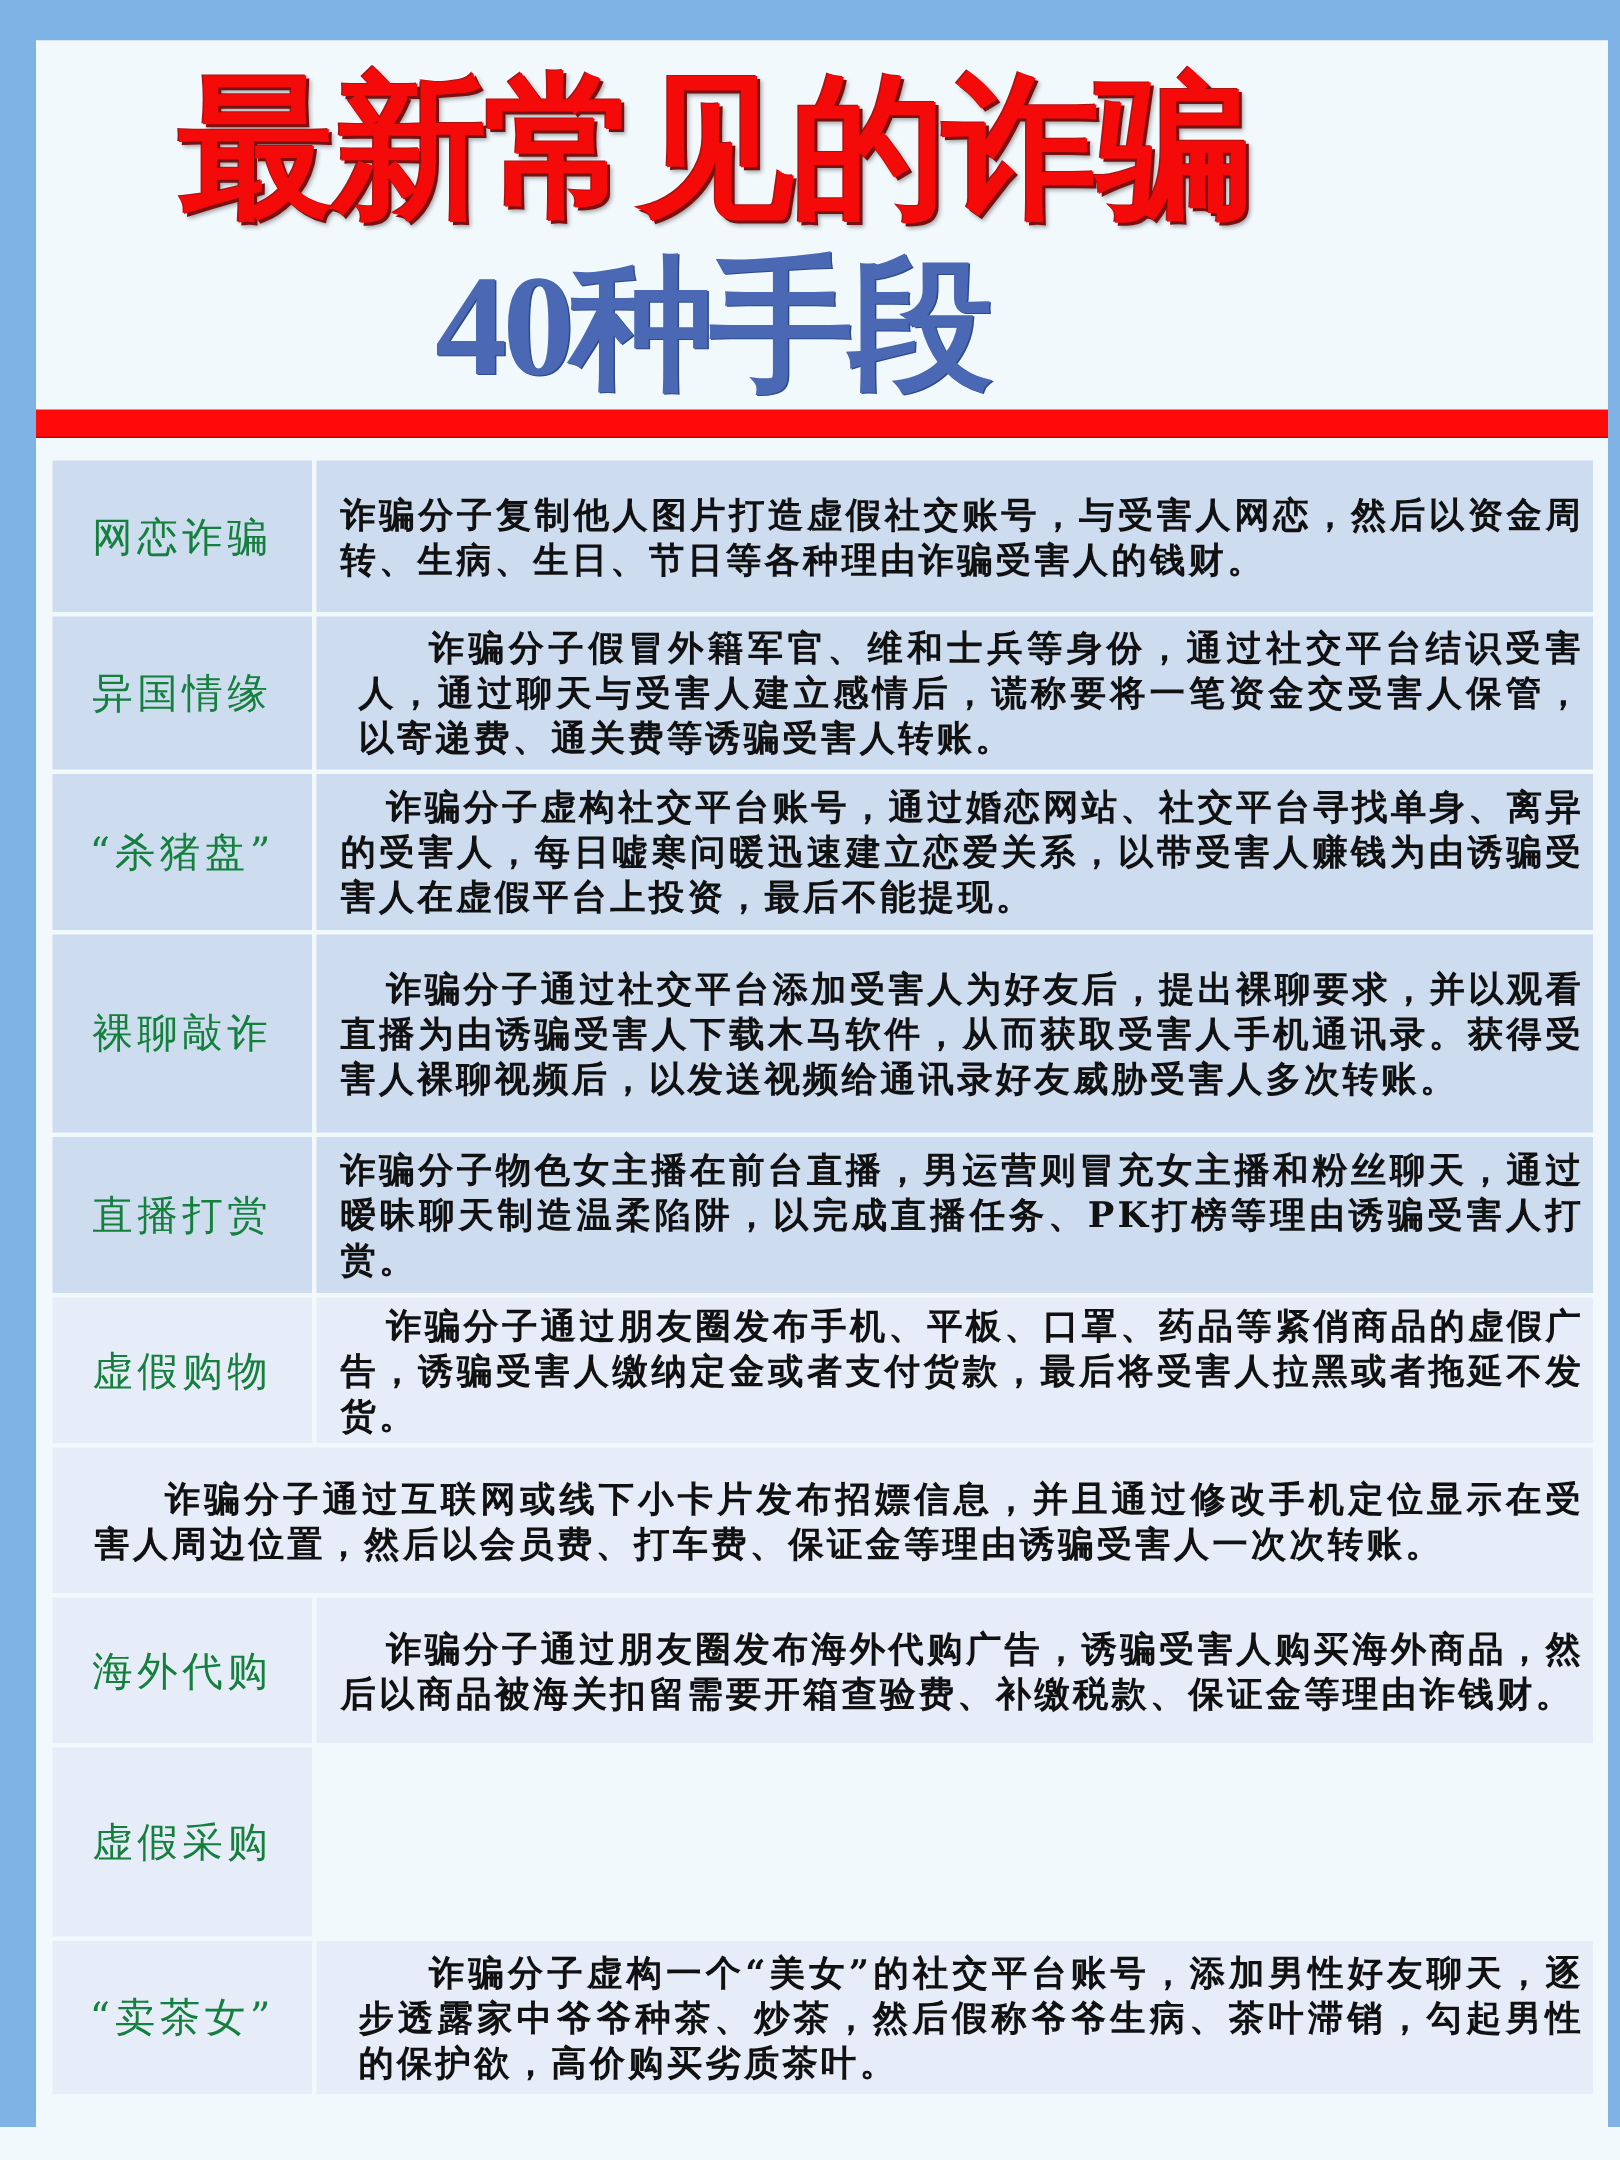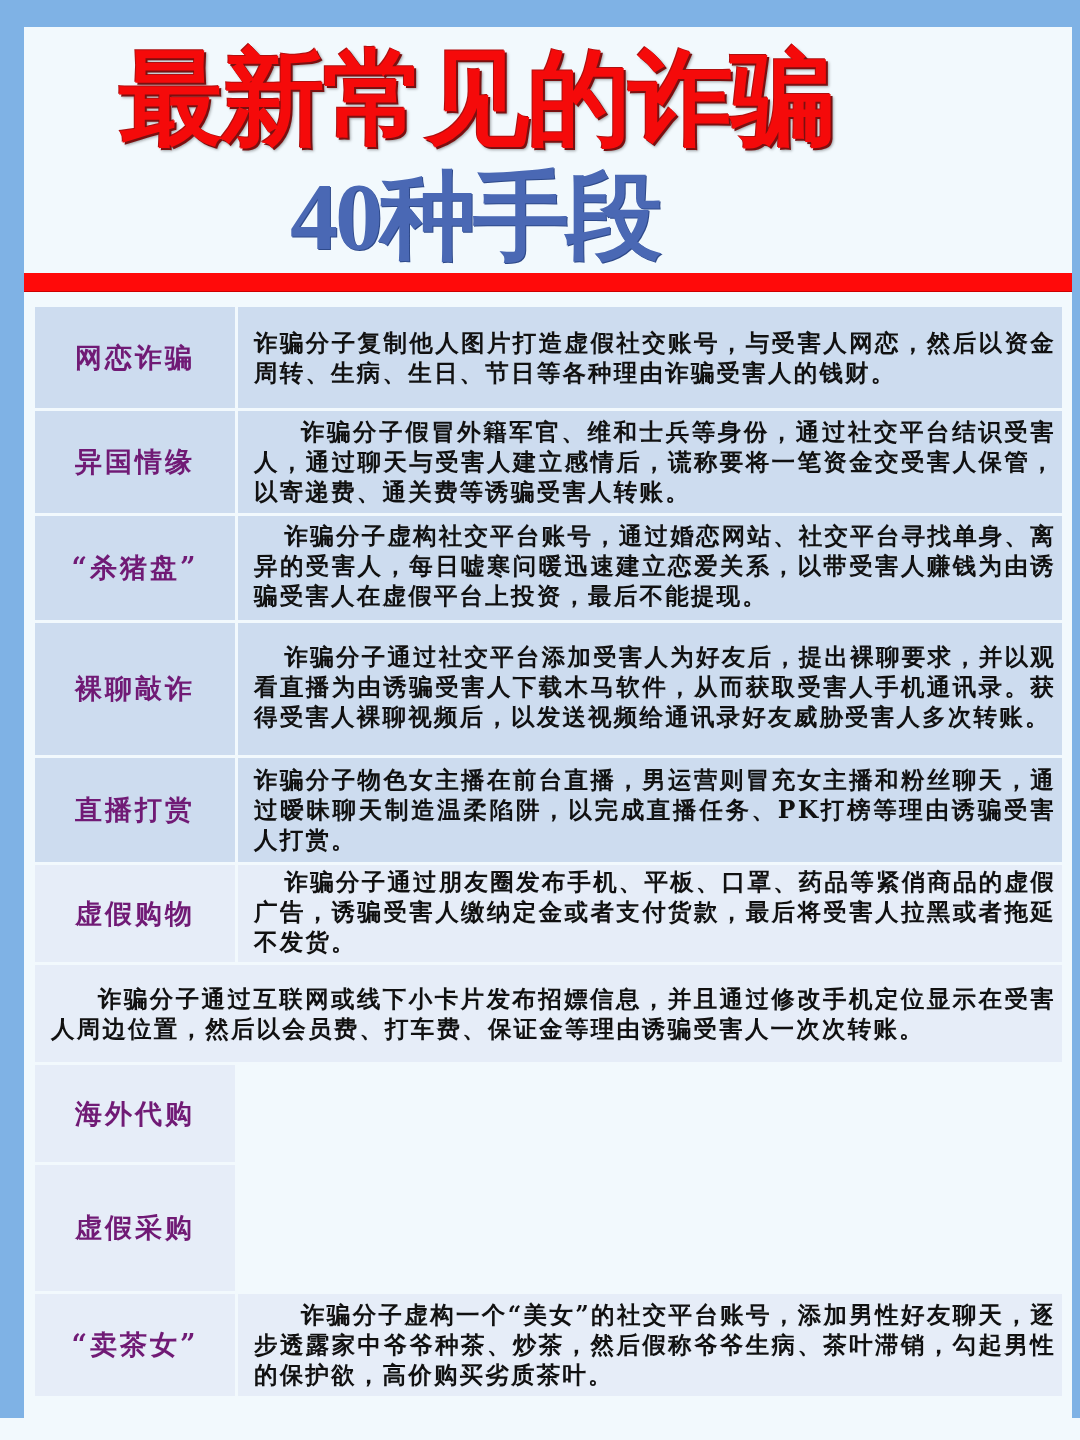--- a/index.html
+++ b/index.html
@@ -27,36 +27,36 @@
     font-family: Liberation Serif, serif; font-weight: bold;
     font-size: 96px; line-height: 110px; color: #4a68b4;
     letter-spacing: -3px;
     text-shadow: 1px 1px 0 #2f4a8a;
   }
   .red-band { position: absolute; left: 24px; top: 273px; width: 1048px; height: 18px; background: #ff0a0a; border-bottom: 1px solid #c00; }
 
   .table { position: absolute; left: 35px; top: 307px; width: 1027px; }
   .row { display: flex; margin-bottom: 3px; }
   .row .label {
-    width: 200px; margin-right: 3px; background: #cddcef;
+    width: 173px; margin-right: 3px; background: #cddcef;
     display: flex; align-items: center; justify-content: center;
-    font-size: 27px; font-weight: bold; color: #701a75; letter-spacing: 3px;
+    font-size: 27px; font-weight: normal; color: #15803d; letter-spacing: 3px;
   }
   .row .desc {
     flex: 1; background: #cddcef;
     padding: 6px 6px 6px 16px; box-sizing: border-box;
     font-size: 23.5px; line-height: 30px; color: #111; font-weight: bold;
     letter-spacing: 2.2px;
     text-align: justify;
     display: flex; align-items: center;
   }
   .row.light .label, .row.light .desc { background: #e6edf8; }
   .row .desc span { display: block; width: 100%; }
-  .indent { text-indent: 2em; }
-  .indent-sm { text-indent: 1.3em; font-family: Liberation Mono, monospace; }
+  .indent { text-indent: 2em; margin-left: 12px; }
+  .indent-sm { text-indent: 1.3em; }
 </style>
 </head>
 <body>
 
 <div class="frame-top"></div>
 <div class="frame-left"></div>
 <div class="frame-right"></div>
 <div class="panel"></div>
 
 <div class="title">最新常见的诈骗</div>
@@ -100,20 +100,23 @@
         <span class="indent-sm">诈骗分子通过朋友圈发布手机、平板、口罩、药品等紧俏商品的虚假广告，诱骗受害人缴纳定金或者支付货款，最后将受害人拉黑或者拖延不发货。</span>
       </div>
   </div>
   <div class="row light" style="height:97px;">
     <div class="desc">
         <span class="indent">诈骗分子通过互联网或线下小卡片发布招嫖信息，并且通过修改手机定位显示在受害人周边位置，然后以会员费、打车费、保证金等理由诱骗受害人一次次转账。</span>
       </div>
   </div>
   <div class="row light" style="height:97px;">
     <div class="label">海外代购</div>
+    <div class="desc">
+        <span class="indent-sm">诈骗分子通过朋友圈发布海外代购广告，诱骗受害人购买海外商品，然后以商品被海关扣留需要开箱查验费、补缴税款、保证金等理由诈钱财。</span>
+      </div>
   </div>
   <div class="row light" style="height:126px;">
     <div class="label">虚假采购</div>
   </div>
   <div class="row light" style="height:102px;">
     <div class="label">“卖茶女”</div>
     <div class="desc">
         <span class="indent">诈骗分子虚构一个“美女”的社交平台账号，添加男性好友聊天，逐步透露家中爷爷种茶、炒茶，然后假称爷爷生病、茶叶滞销，勾起男性的保护欲，高价购买劣质茶叶。</span>
       </div>
   </div>

